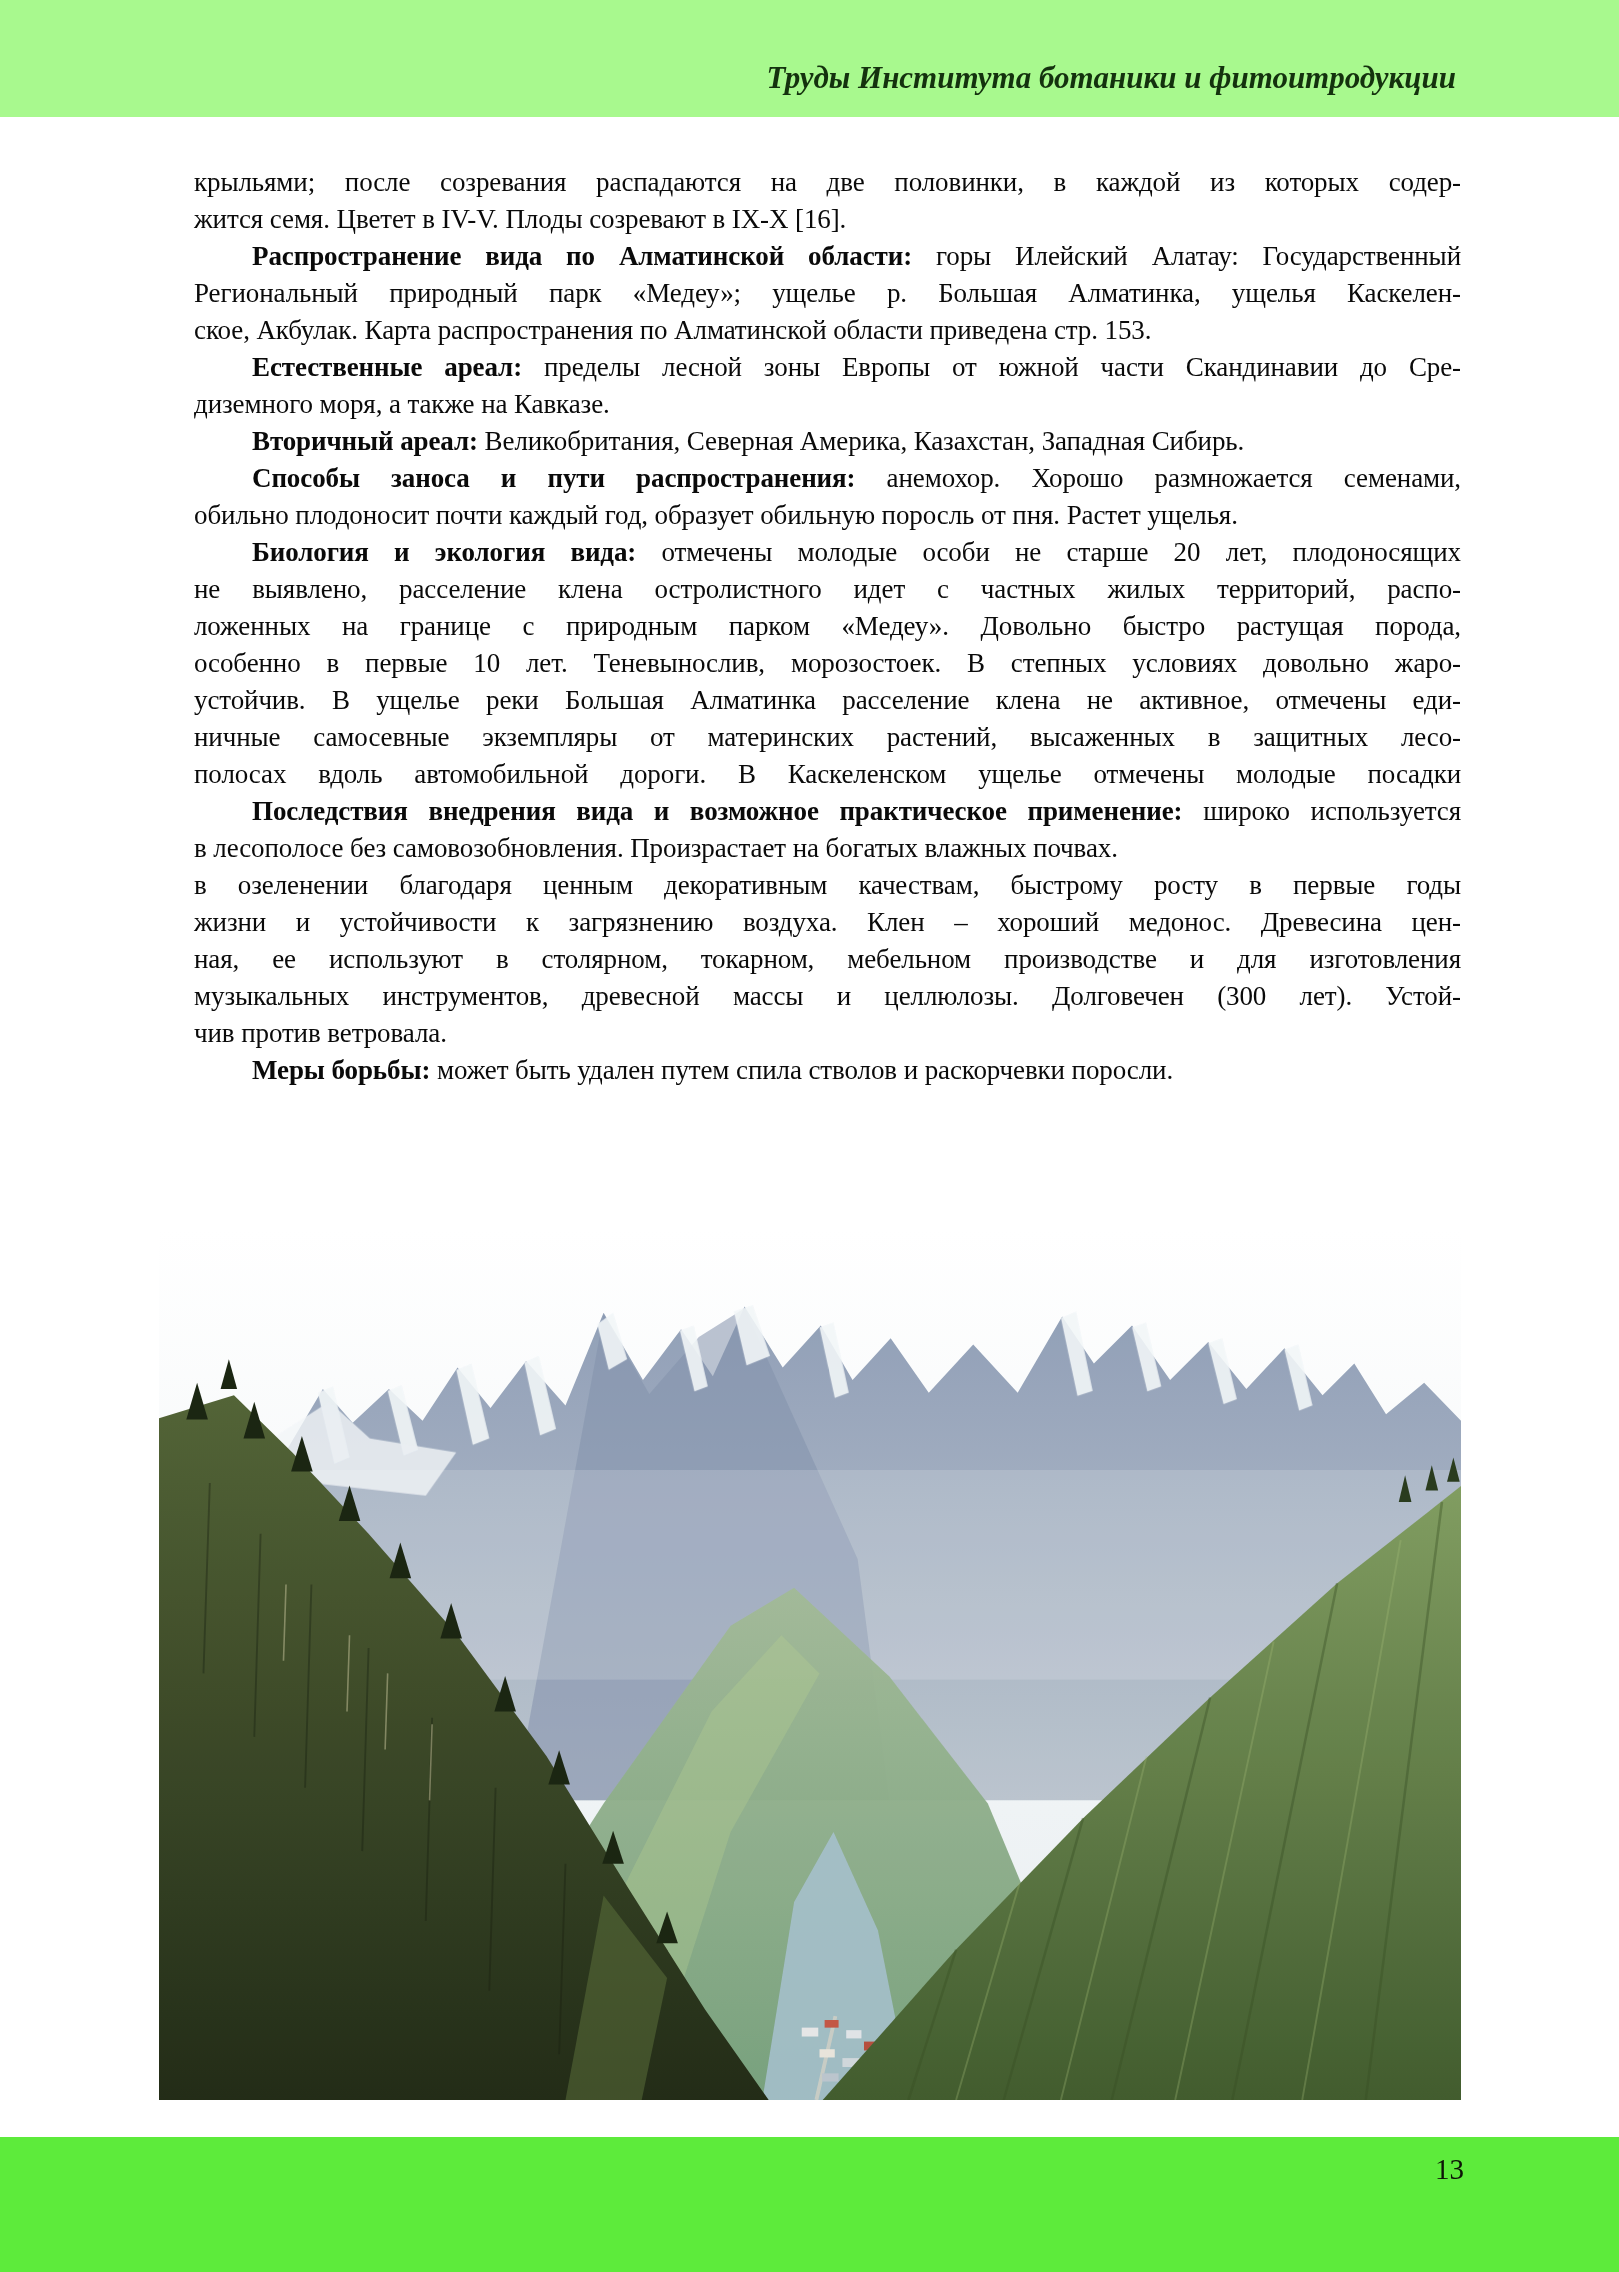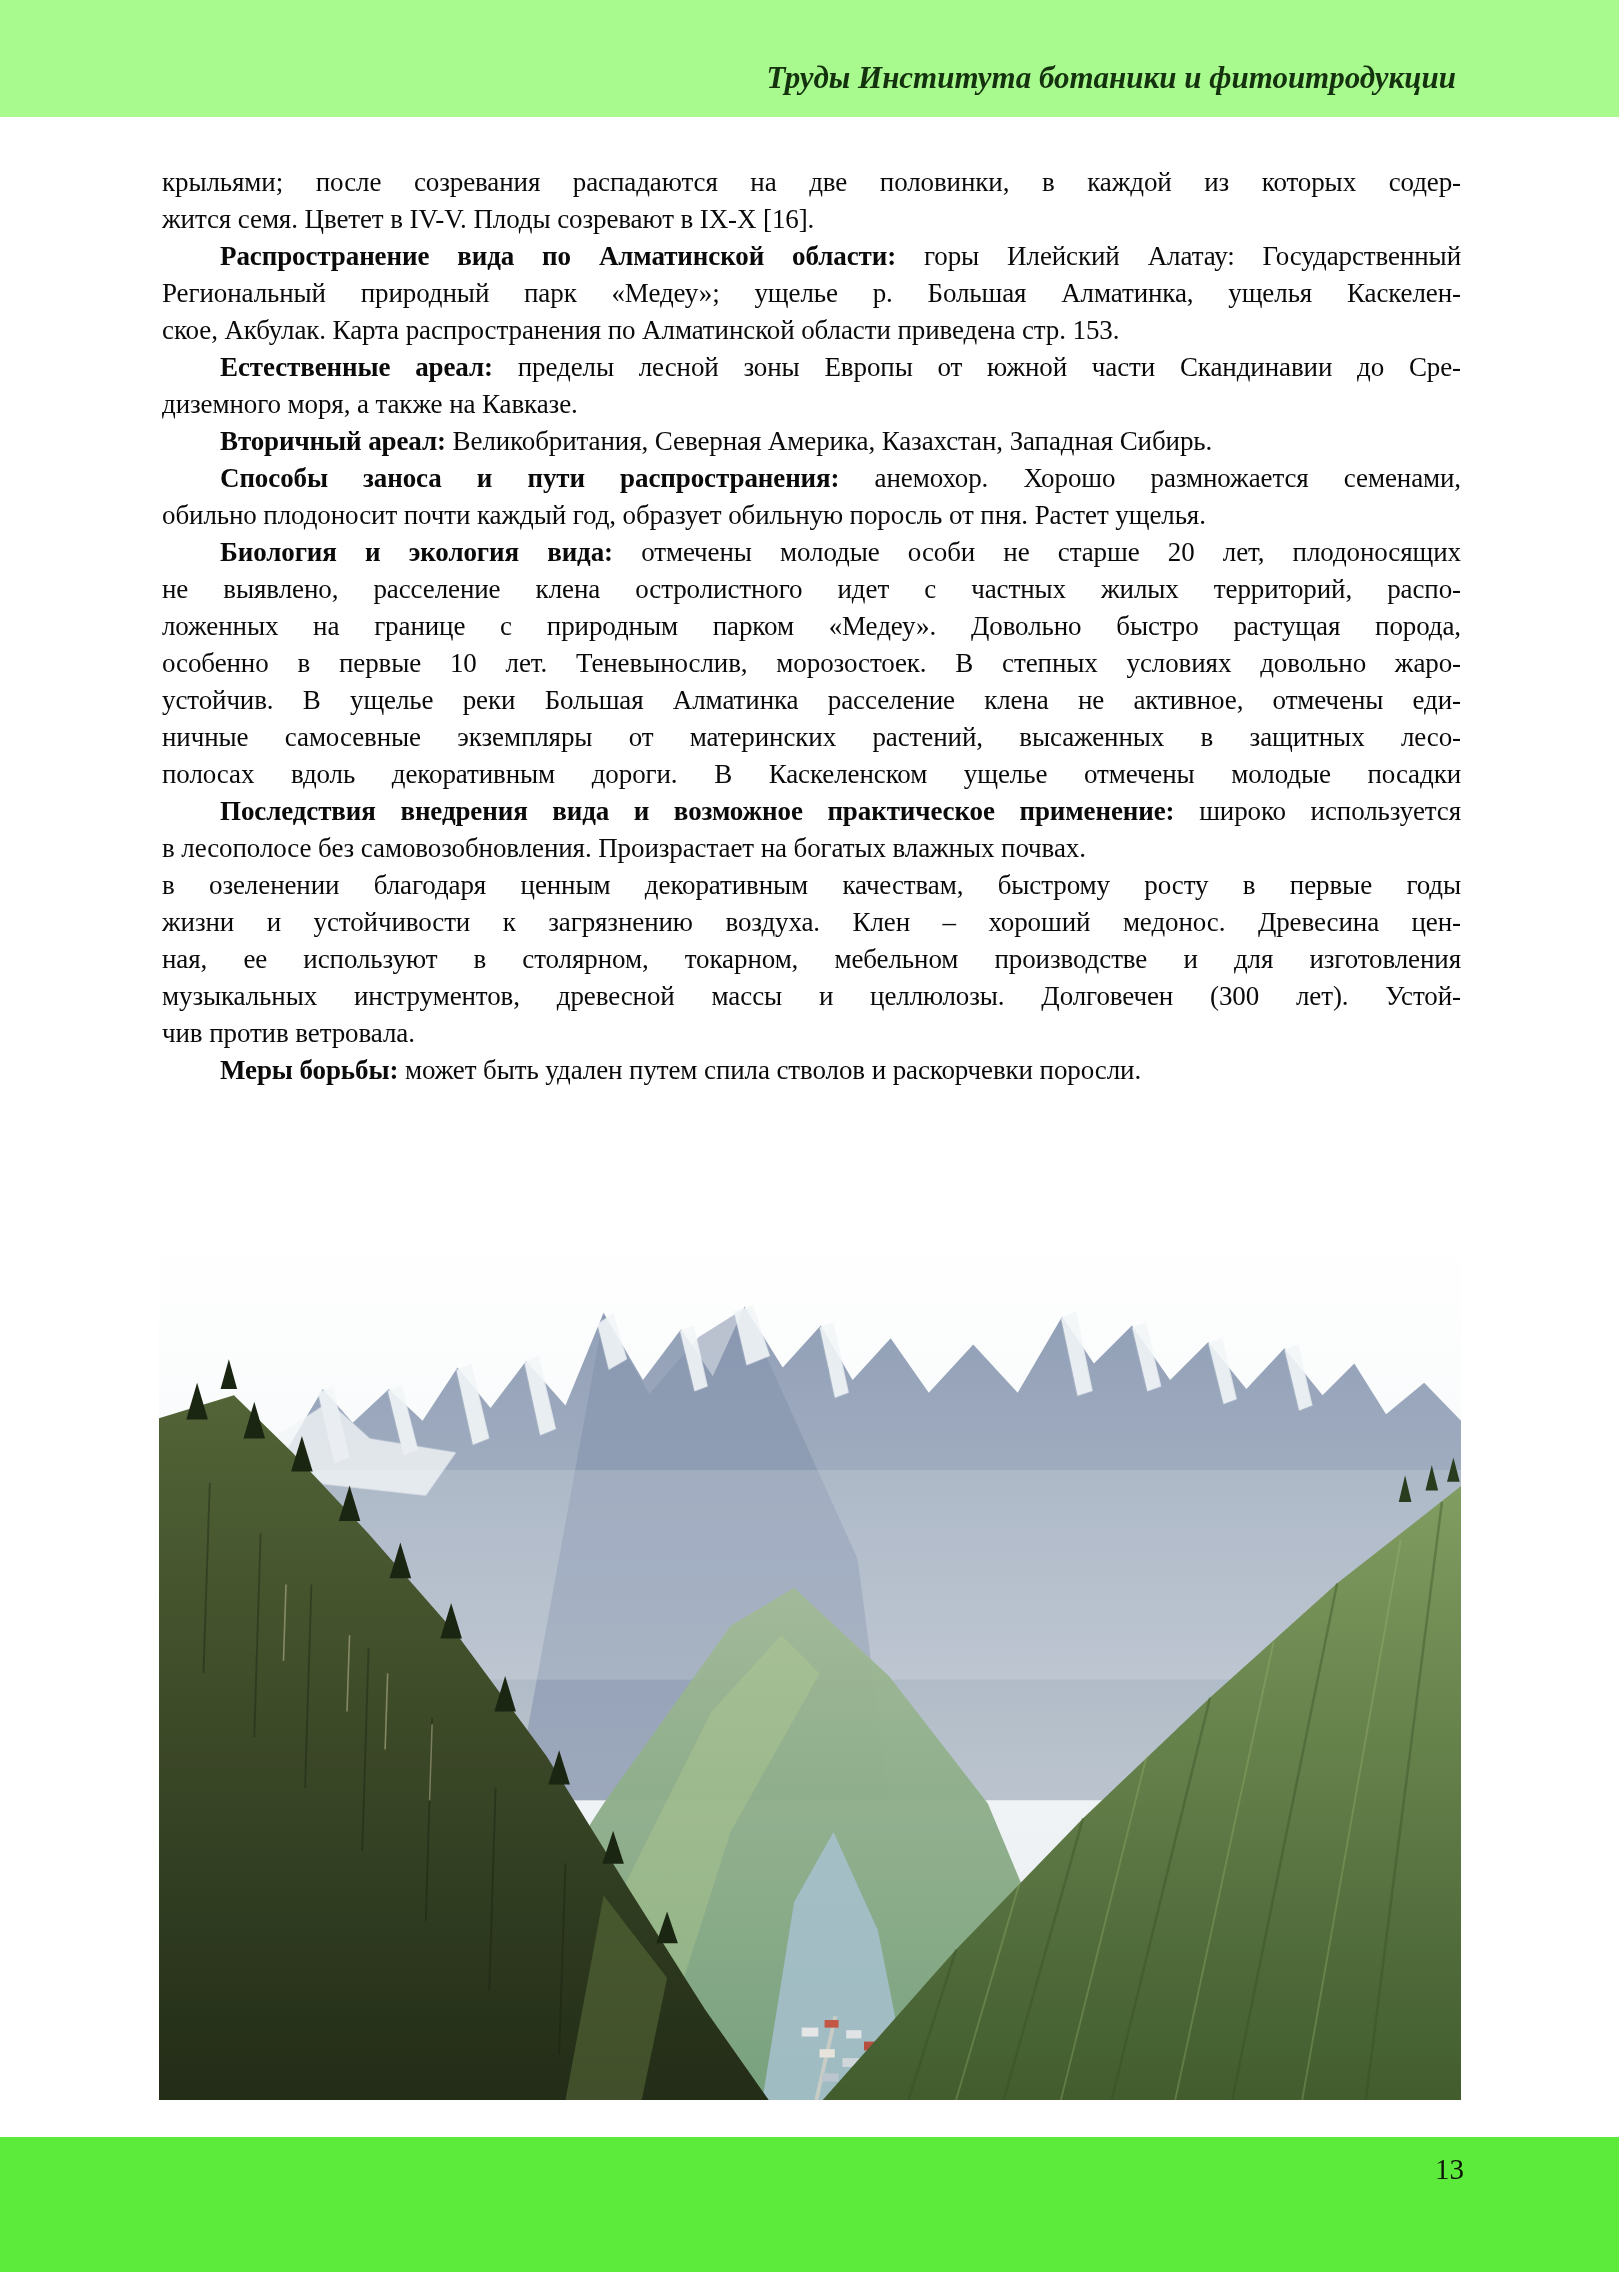--- a/index.html
+++ b/index.html
@@ -27,21 +27,21 @@
     font-size:29px; color:#0d1407; line-height:1;
   }
   
   .text-block{
     position:absolute; left:162px; top:164px; width:1299px;
     font-size:27px; color:#0a0a0a; letter-spacing:-0.1px;
   }
   .line{
     height:37px; line-height:37px;
     text-align:justify; text-align-last:justify;
-    white-space:normal; overflow:visible;
+    white-space:normal; overflow:visible;margin-left:32px;
   }
   .line.end{ text-align:right; text-align-last:left; }
   .line.indent{ padding-left:58px; }
   .line b{ font-weight:bold; }
   
   .photo{
     position:absolute; left:159px; top:1229px; width:1302px; height:871px;
     margin:0; overflow:hidden;
   }
   .photo svg{ display:block; width:100%; height:100%; }
@@ -65,21 +65,21 @@
         <div class="line end">диземного моря, а также на Кавказе.</div>
         <div class="line indent end"><b>Вторичный ареал:</b> Великобритания, Северная Америка, Казахстан, Западная Сибирь.</div>
         <div class="line indent"><b>Способы заноса и пути распространения:</b> анемохор. Хорошо размножается семенами,</div>
         <div class="line end">обильно плодоносит почти каждый год, образует обильную поросль от пня. Растет ущелья.</div>
         <div class="line indent"><b>Биология и экология вида:</b> отмечены молодые особи не старше 20 лет, плодоносящих</div>
         <div class="line">не выявлено, расселение клена остролистного идет с частных жилых территорий, распо-</div>
         <div class="line">ложенных на границе с природным парком «Медеу». Довольно быстро растущая порода,</div>
         <div class="line">особенно в первые 10 лет. Теневынослив, морозостоек. В степных условиях довольно жаро-</div>
         <div class="line">устойчив. В ущелье реки Большая Алматинка расселение клена не активное, отмечены еди-</div>
         <div class="line">ничные самосевные экземпляры от материнских растений, высаженных в защитных лесо-</div>
-        <div class="line">полосах вдоль декоративным дороги. В Каскеленском ущелье отмечены молодые посадки</div>
+        <div class="line">полосах вдоль автомобильной дороги. В Каскеленском ущелье отмечены молодые посадки</div>
         <div class="line indent"><b>Последствия внедрения вида и возможное практическое применение:</b> широко используется</div>
         <div class="line end">в лесополосе без самовозобновления. Произрастает на богатых влажных почвах.</div>
         <div class="line">в озеленении благодаря ценным декоративным качествам, быстрому росту в первые годы</div>
         <div class="line">жизни и устойчивости к загрязнению воздуха. Клен – хороший медонос. Древесина цен-</div>
         <div class="line">ная, ее используют в столярном, токарном, мебельном производстве и для изготовления</div>
         <div class="line">музыкальных инструментов, древесной массы и целлюлозы. Долговечен (300 лет). Устой-</div>
         <div class="line end">чив против ветровала.</div>
         <div class="line indent end"><b>Меры борьбы:</b> может быть удален путем спила стволов и раскорчевки поросли.</div>
       </div>
 

